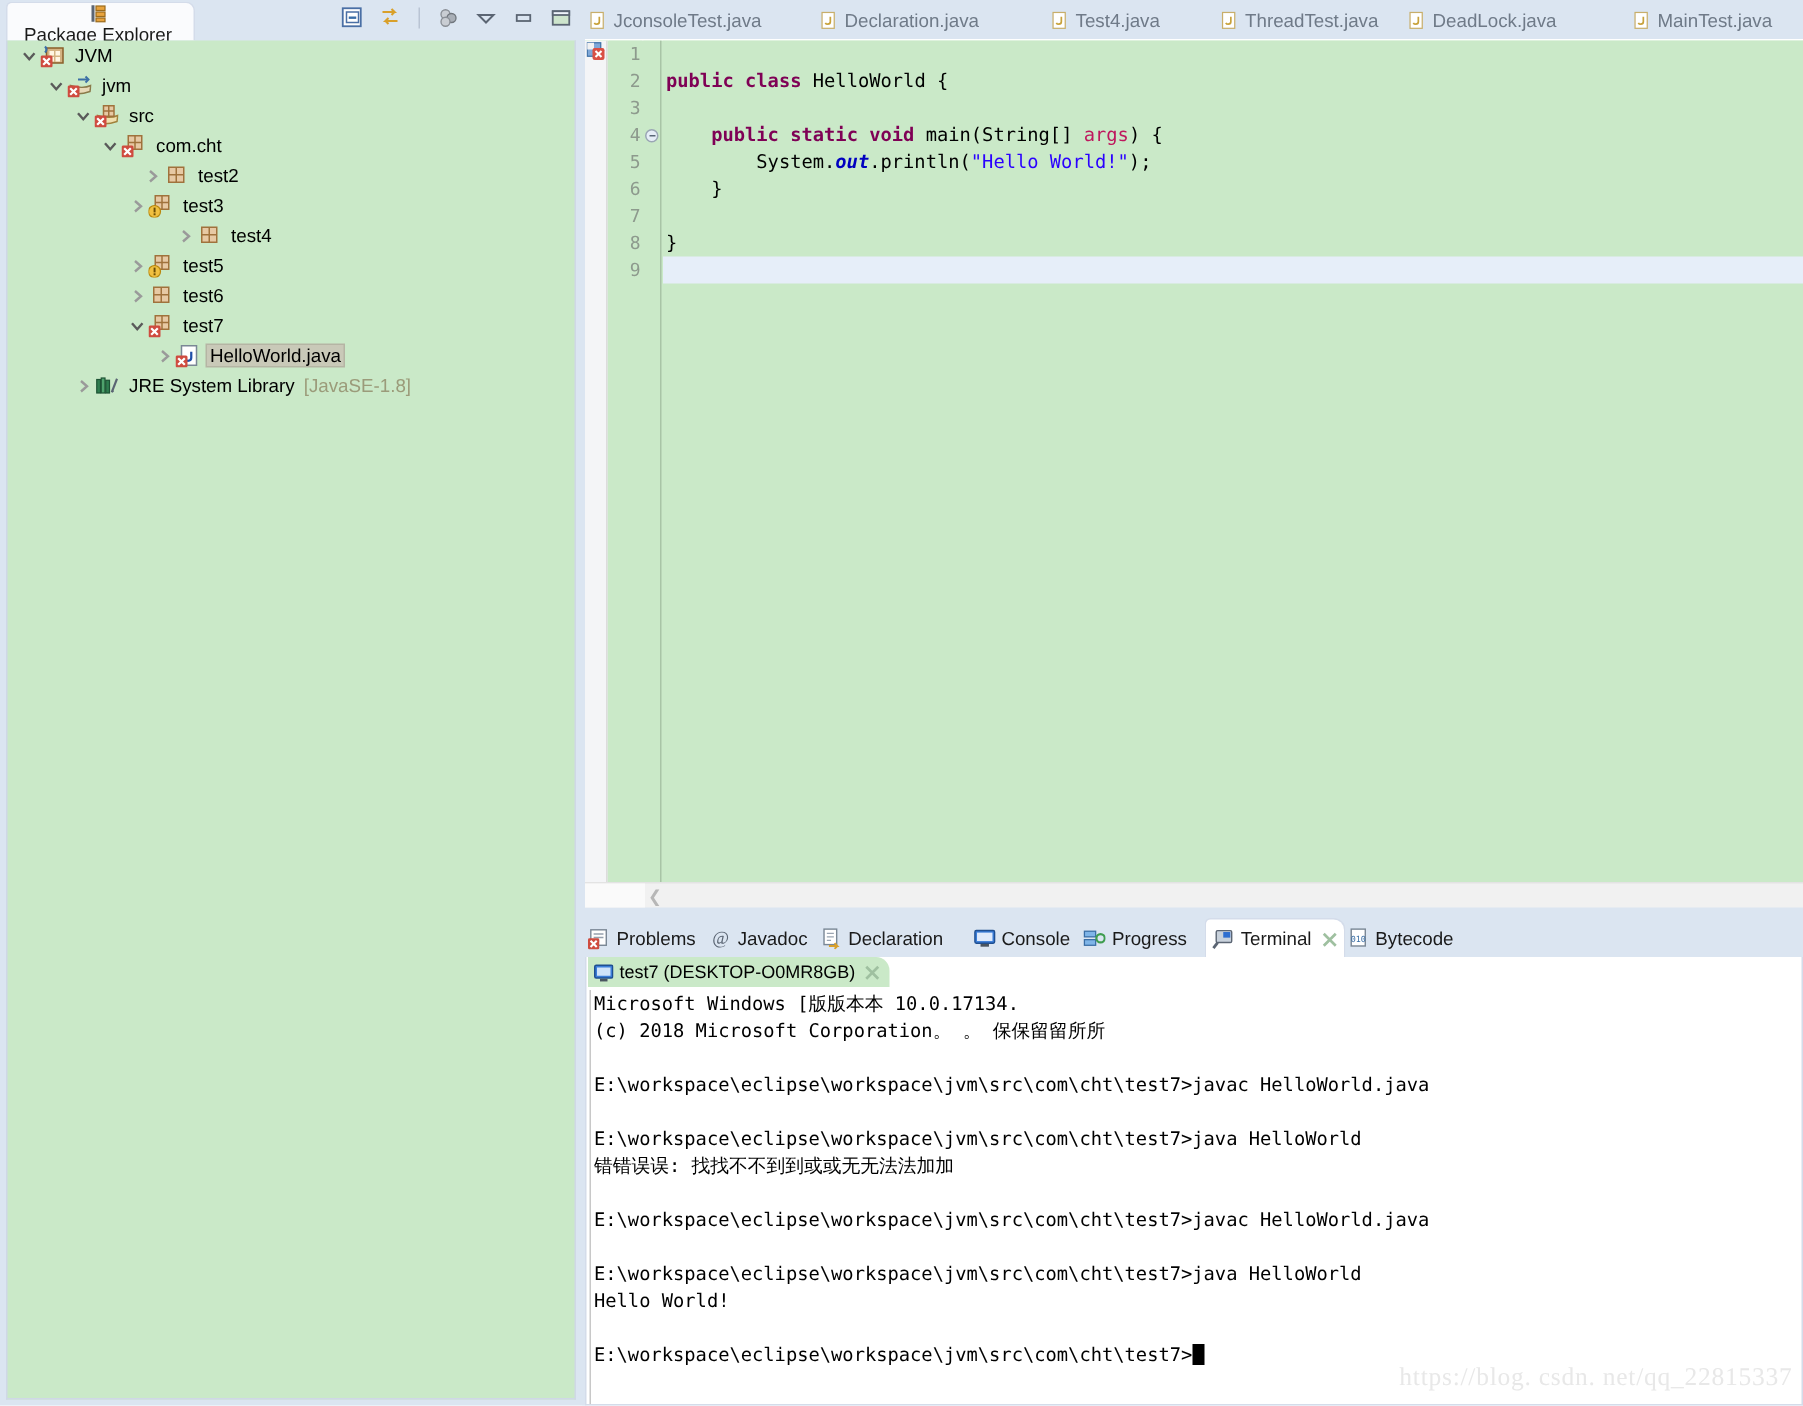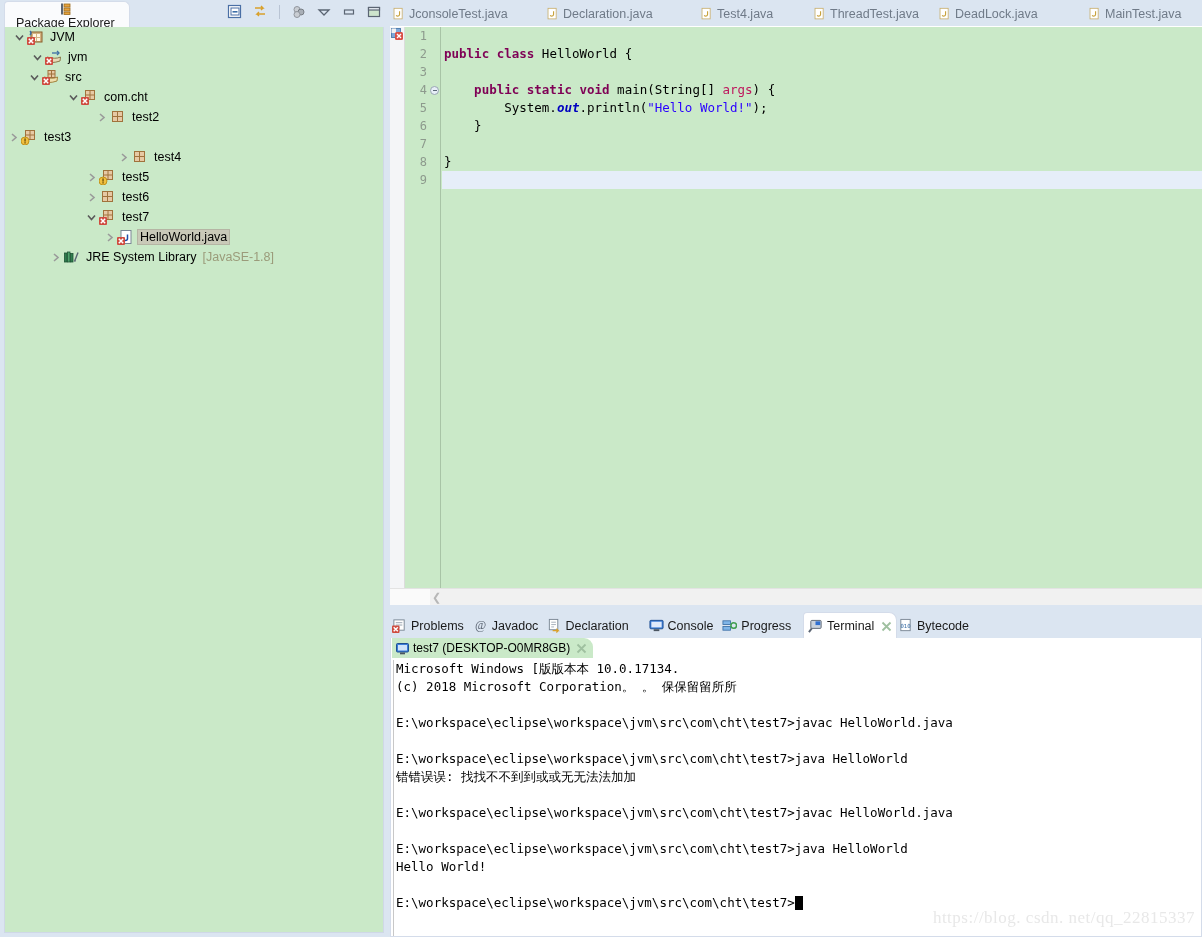--- a/index.html
+++ b/index.html
@@ -361,21 +361,21 @@
             <svg width="16" height="16" viewBox="0 0 16 16">
               <path d="M2 12 q4 3 13 0 l0.5-4 q-5 2.5-13.5 0 Z" fill="#e8d9b8" stroke="#8a7a4a" stroke-width="1"></path>
               <path d="M12 2 l2 2 -2 2" stroke="#3b6ea5" stroke-width="1.3" fill="none"></path>
               <path d="M7 4 h6" stroke="#3b6ea5" stroke-width="1.3" fill="none"></path>
               <rect x="0" y="8" width="8" height="8" rx="1" fill="#cf4b3f"></rect>
               <path d="M1.8 9.8 L6.2 14.2 M6.2 9.8 L1.8 14.2" stroke="#fff" stroke-width="1.5"></path>
             </svg>
           </span>
           <span class="tlabel">jvm</span>
         </div>
-        <div class="trow" style="padding-left: 21px;">
+        <div class="trow" style="padding-left: 42px;">
           <span class="arrow">
             <svg width="11" height="11" viewBox="0 0 11 11">
               <path d="M2 3.5 L5.5 7.5 L9 3.5" stroke="#5a5a5a" stroke-width="1.6" fill="none"></path>
             </svg>
           </span>
           <span class="ticon">
             <svg width="16" height="16" viewBox="0 0 16 16">
               <path d="M2 12 q4 3 13 0 l0.5-4 q-5 2.5-13.5 0 Z" fill="#f0dfae" stroke="#a0823c" stroke-width="1"></path>
               <rect x="6" y="1.5" width="7" height="7" fill="#e7c9a4" stroke="#a0723c" stroke-width="1"></rect>
               <path d="M9.5 1.5 V8.5 M6 5 H13" stroke="#a0723c" stroke-width="1"></path>
@@ -408,21 +408,21 @@
             </svg>
           </span>
           <span class="ticon">
             <svg width="16" height="16" viewBox="0 0 16 16">
               <rect x="3.5" y="2.5" width="10" height="10" fill="#e7c9a4" stroke="#a0723c" stroke-width="1"></rect>
               <path d="M8.5 2.5 V12.5 M3.5 7.5 H13.5" stroke="#a0723c" stroke-width="1"></path>
             </svg>
           </span>
           <span class="tlabel">test2</span>
         </div>
-        <div class="trow" style="">
+        <div class="trow" style="padding-left: 78px;">
           <span class="arrow">
             <svg width="11" height="11" viewBox="0 0 11 11">
               <path d="M4 2 L8 5.5 L4 9" stroke="#9a9a9a" stroke-width="1.6" fill="none"></path>
             </svg>
           </span>
           <span class="ticon">
             <svg width="16" height="16" viewBox="0 0 16 16">
               <rect x="4.5" y="1.5" width="9" height="9" fill="#e7c9a4" stroke="#a0723c" stroke-width="1"></rect>
               <path d="M9 1.5 V10.5 M4.5 6 H13.5" stroke="#a0723c" stroke-width="1"></path>
               <circle cx="4" cy="12" r="4" fill="#f0c040" stroke="#b8860b" stroke-width="0.8"></circle>

